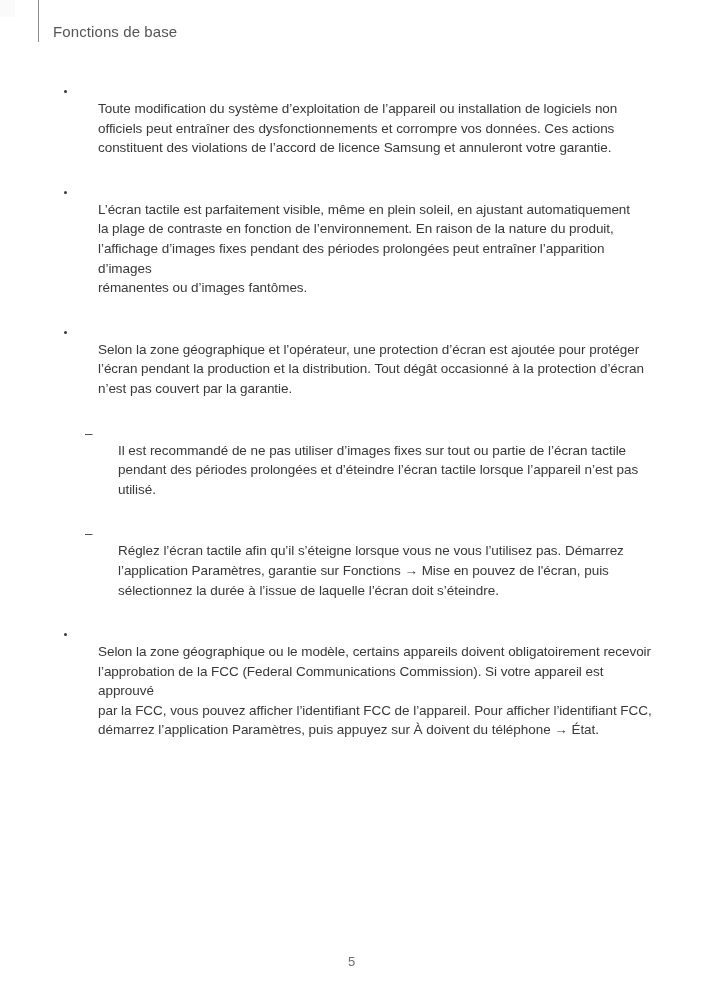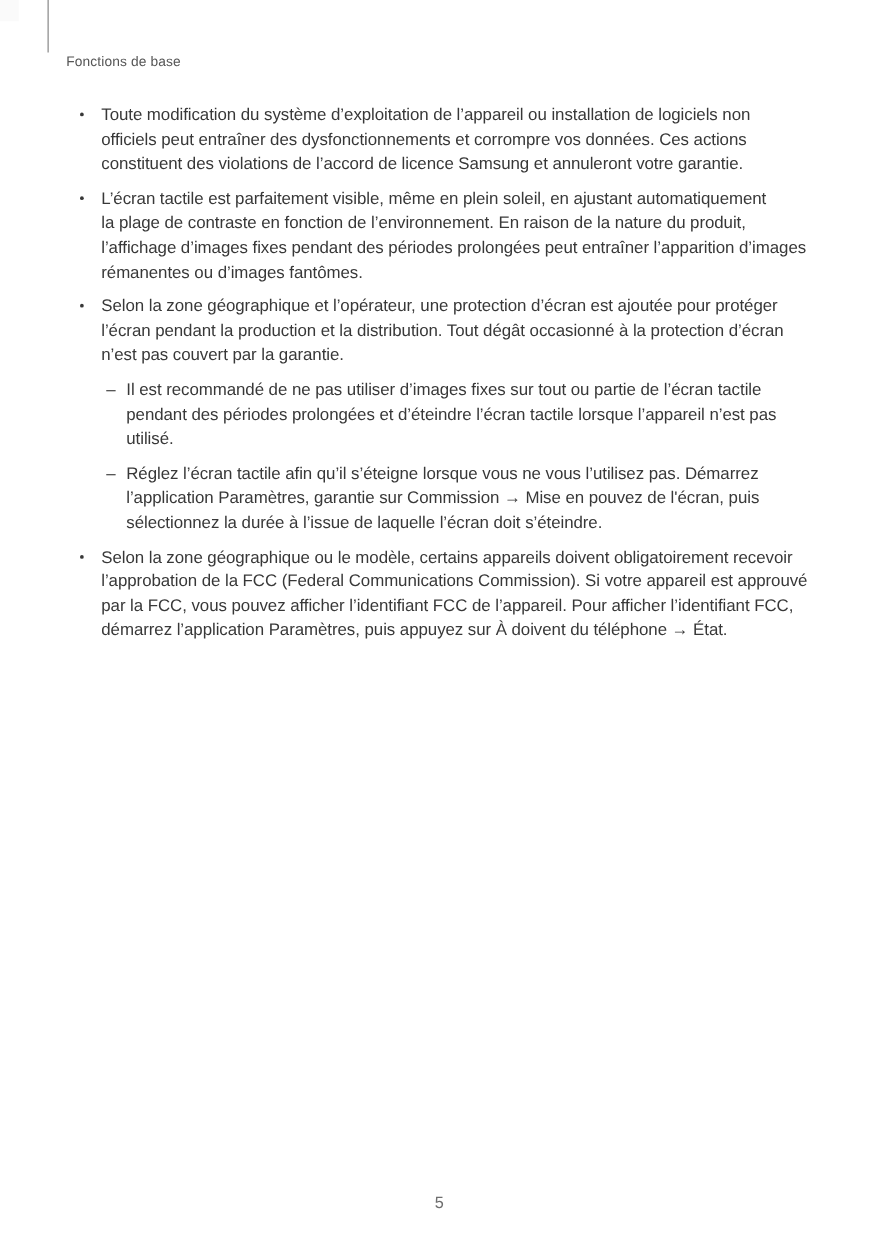--- a/index.html
+++ b/index.html
@@ -22,22 +22,22 @@
     background: #fafafa;
   }
   .header-rule {
     position: absolute;
     left: 38px; top: 0;
     width: 1px; height: 42px;
     background: var(--rule, #8c8c8c);
   }
   .header-title {
     position: absolute;
-    left: 53px; top: 42px;
-    font-size: 11px;
+    left: 53px; top: 23px;
+    font-size: 15px;
     line-height: 17px;
     color: var(--header-text, #555555);
     letter-spacing: 0.1px;
   }
   .notice-list {
     position: absolute;
     left: 63px; top: 82px;
     width: 606px;
   }
   .item {
@@ -63,21 +63,21 @@
     position: absolute;
     left: 1px; top: 8px;
     width: 3px; height: 3px;
     border-radius: 50%;
     background: var(--text, #383838);
   }
   .marker.dash {
     width: 16px;
   }
   .para {
-    margin: 0;
+    margin: 17px;
     flex: 1 1 auto;
     font-size: 13.5px;
     line-height: 19.6px;
     letter-spacing: -0.05px;
     white-space: pre-wrap;
     color: var(--text, #383838);
   }
   .para .bold {
     font-weight: 400;
   }
@@ -120,21 +120,21 @@
     </div>
     <div class="item sub">
       <span class="marker dash">–</span>
       <p class="para"><span>Il est recommandé de ne pas utiliser d’images fixes sur tout ou partie de l’écran tactile
 pendant des périodes prolongées et d’éteindre l’écran tactile lorsque l’appareil n’est pas
 utilisé.</span></p>
     </div>
     <div class="item sub">
       <span class="marker dash">–</span>
       <p class="para"><span>Réglez l’écran tactile afin qu’il s’éteigne lorsque vous ne vous l’utilisez pas. Démarrez
-l’application </span><span class="bold">Paramètres</span><span>, garantie sur </span><span class="bold">Commission</span><span> → </span><span class="bold">Mise en pouvez de l'écran</span><span>, puis
+l’application </span><span class="bold">Paramètres</span><span>, garantie sur </span><span class="bold">Fonctions</span><span> → </span><span class="bold">Mise en pouvez de l'écran</span><span>, puis
 sélectionnez la durée à l’issue de laquelle l’écran doit s’éteindre.</span></p>
     </div>
     <div class="item">
       <span class="marker bullet"></span>
       <p class="para"><span>Selon la zone géographique ou le modèle, certains appareils doivent obligatoirement recevoir
 l’approbation de la FCC (Federal Communications Commission). Si votre appareil est approuvé
 par la FCC, vous pouvez afficher l’identifiant FCC de l’appareil. Pour afficher l’identifiant FCC,
 démarrez l’application </span><span class="bold">Paramètres</span><span>, puis appuyez sur </span><span class="bold">À doivent du téléphone</span><span> → </span><span class="bold">État.</span></p>
     </div>
   </div>

